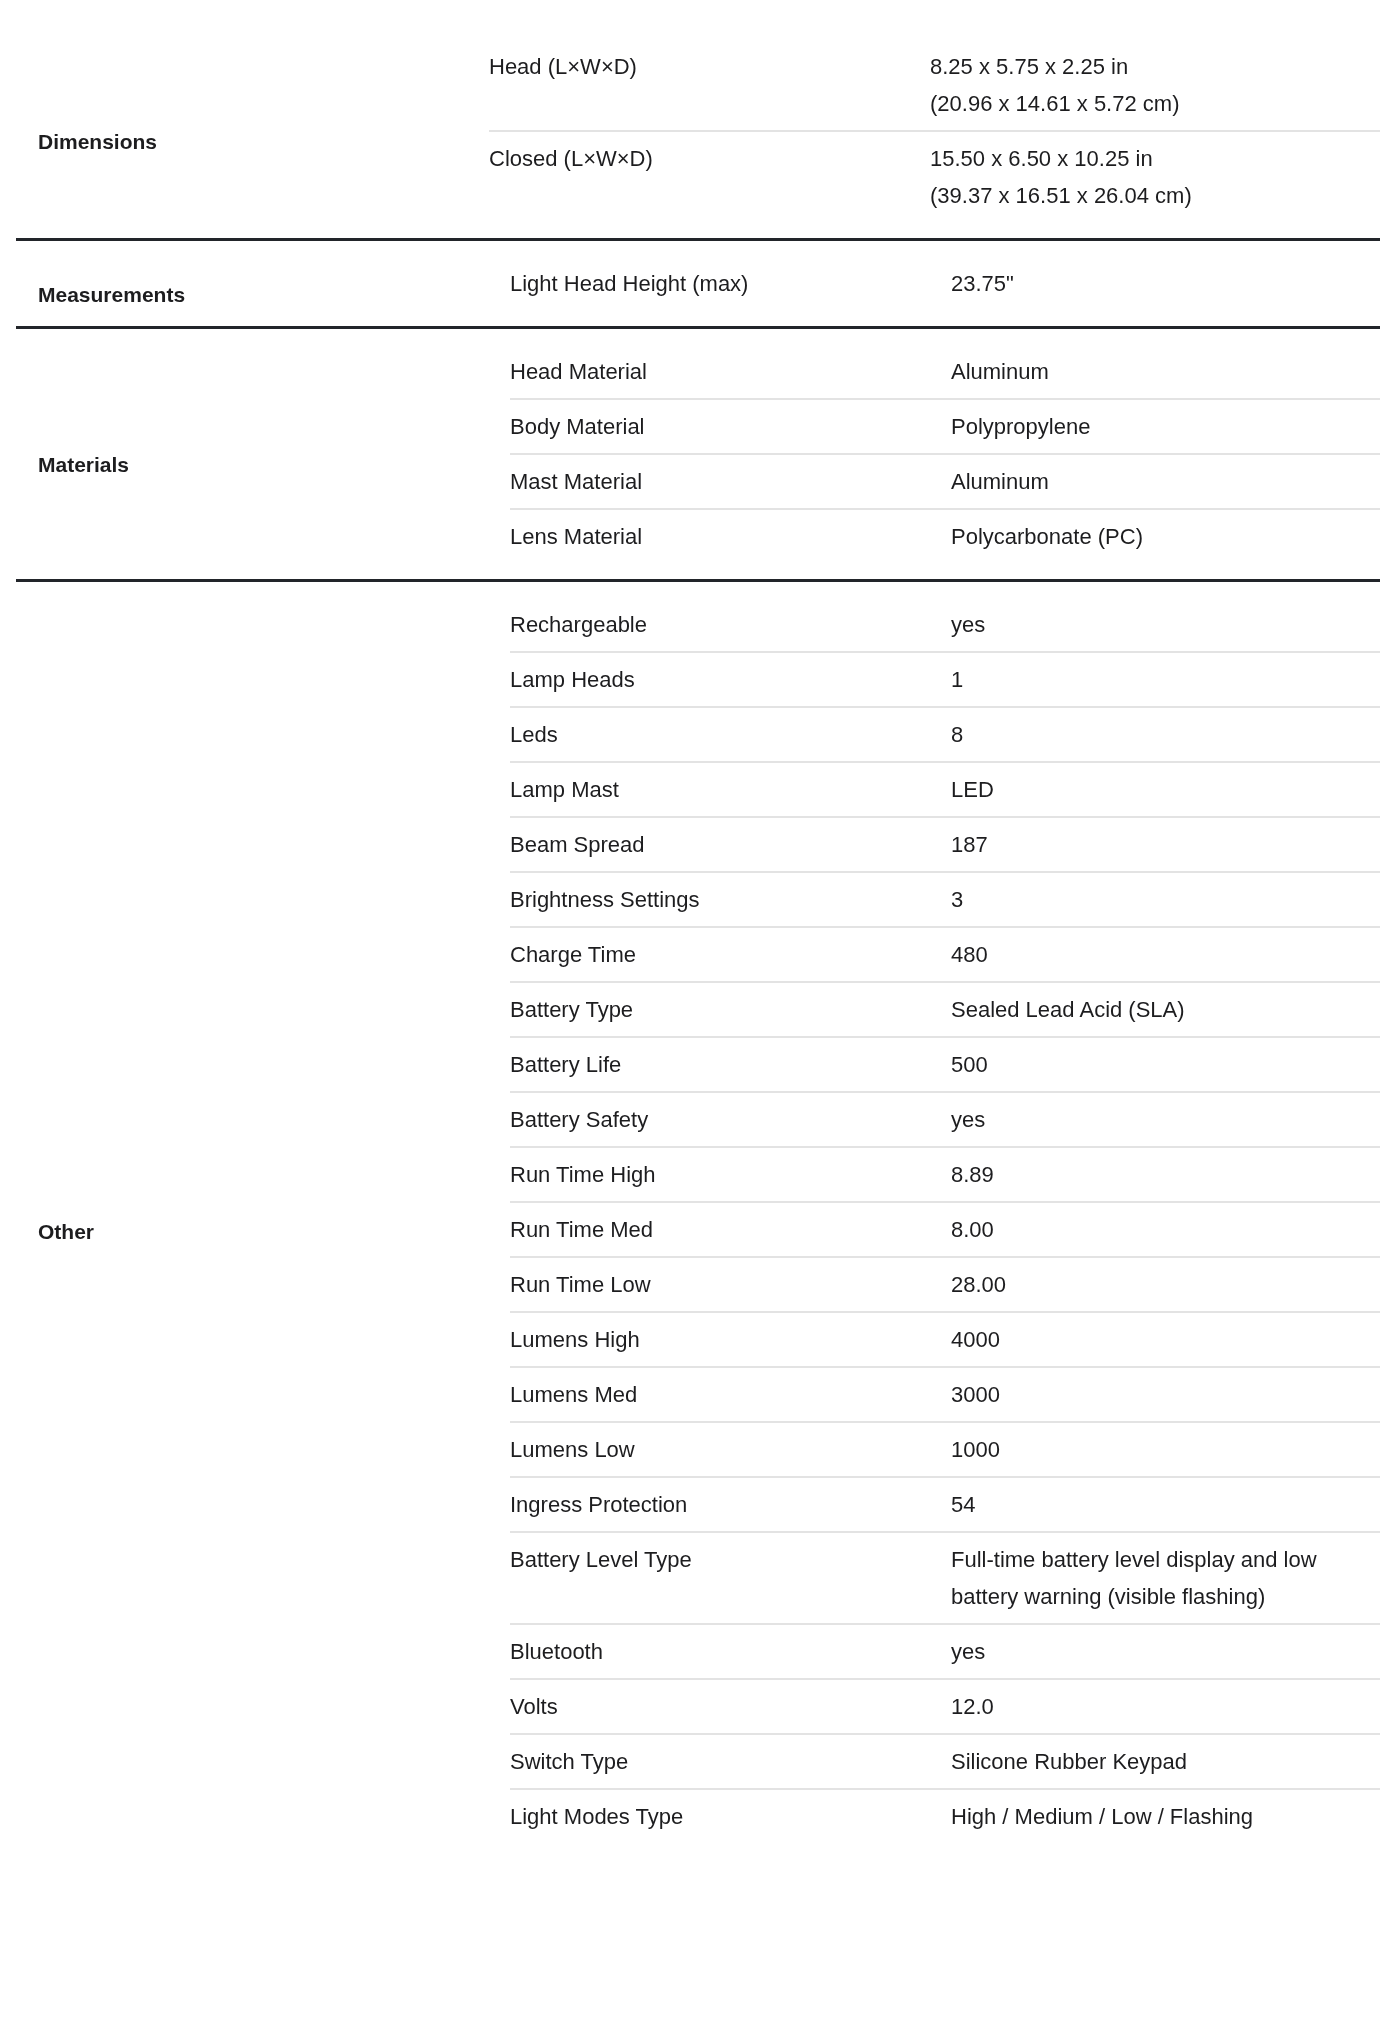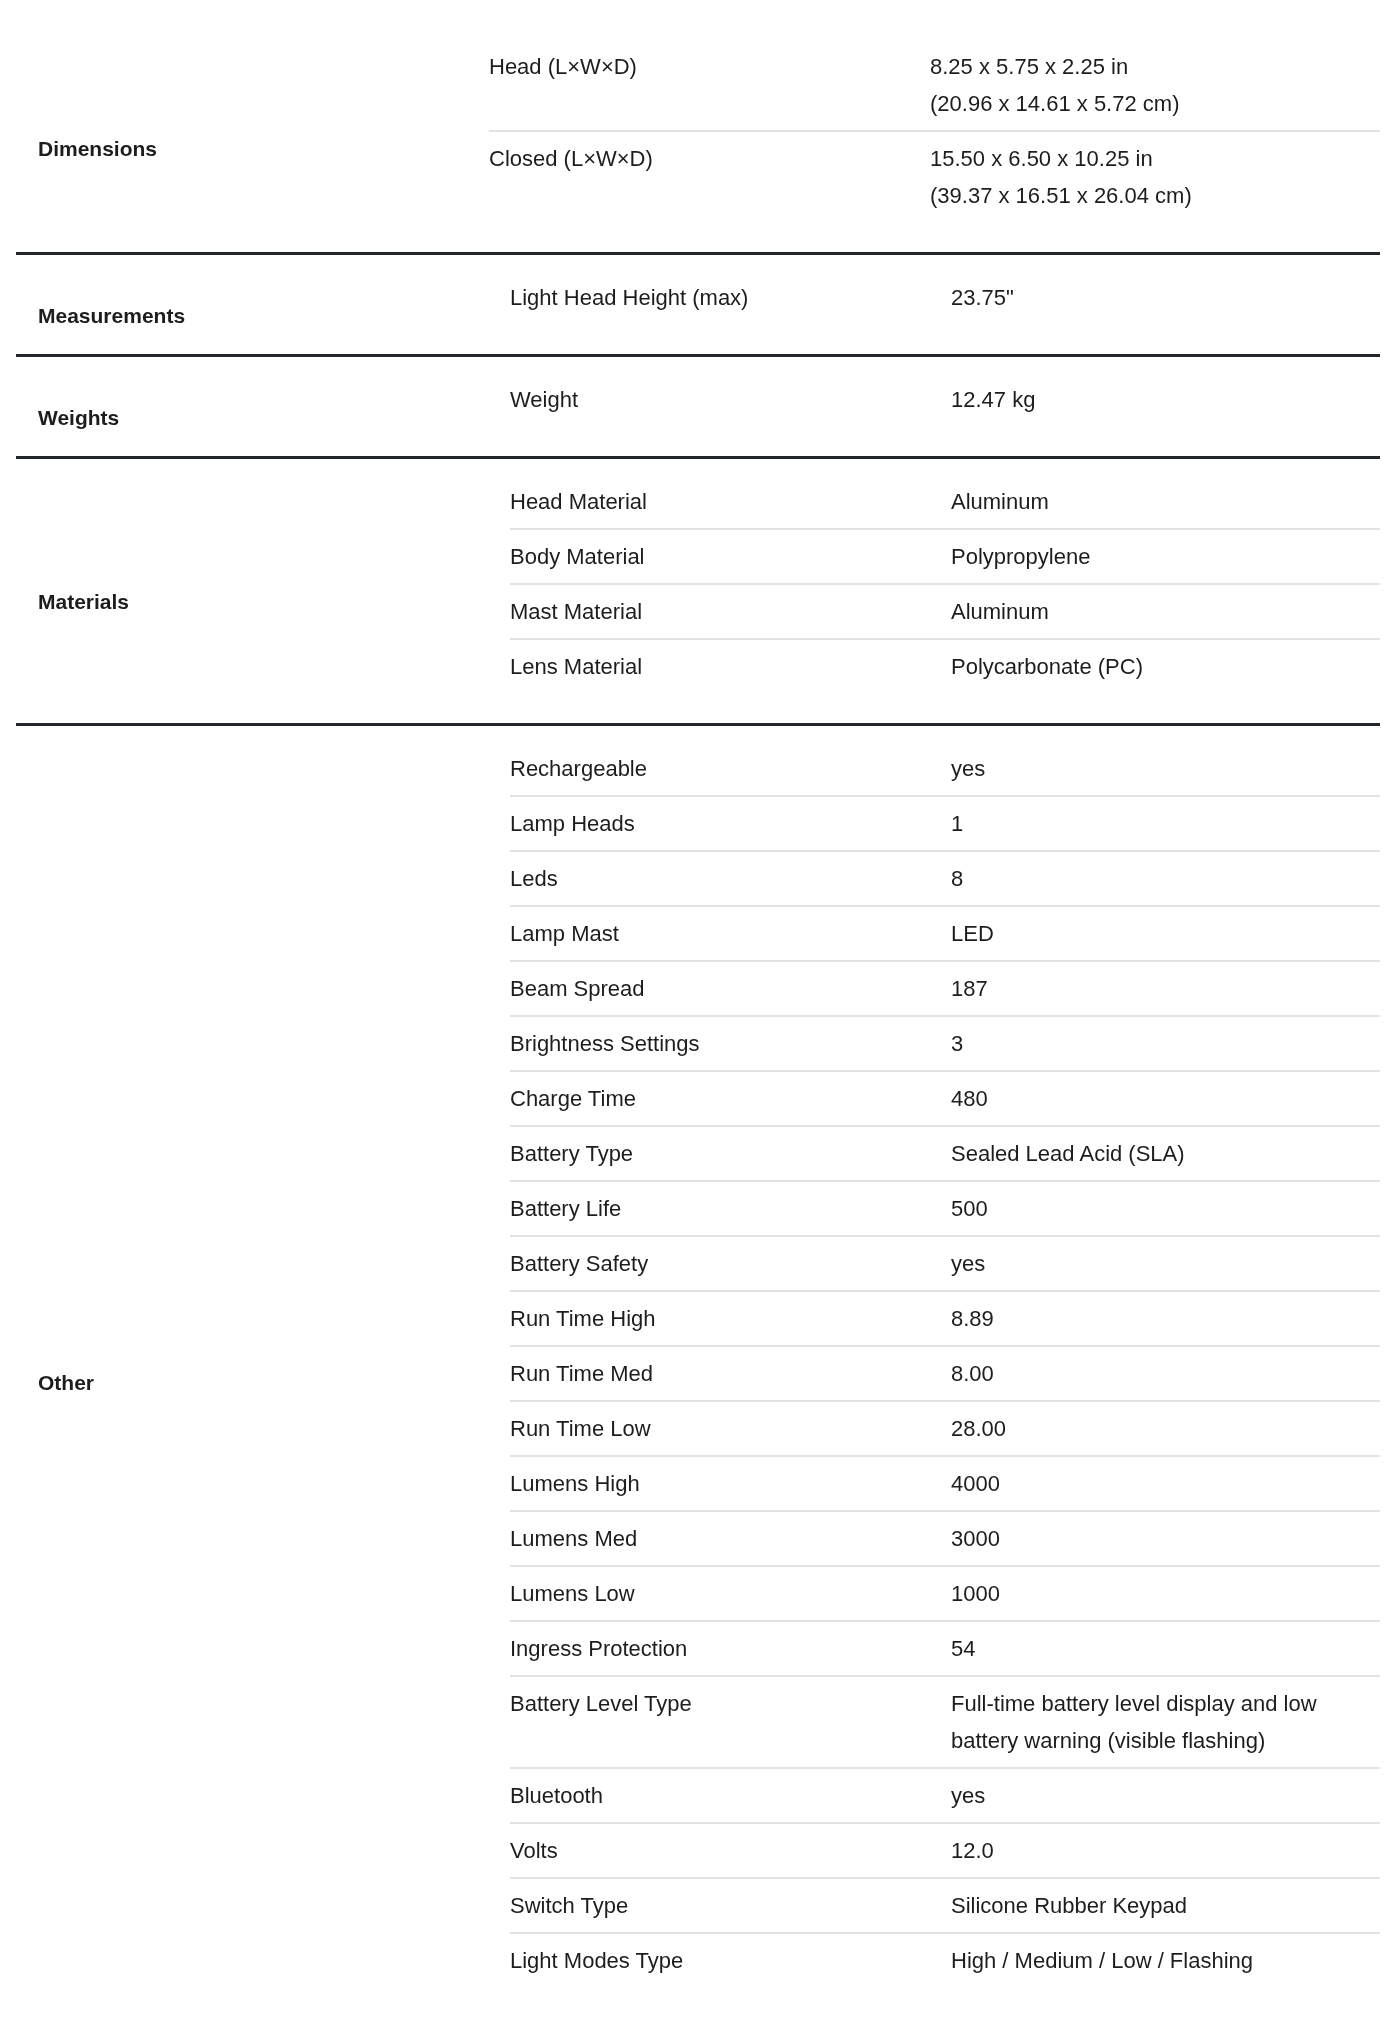--- a/index.html
+++ b/index.html
@@ -21,21 +21,21 @@
   .section { display: flex; align-items: center; }
   .section + .section { border-top: 3px solid var(--section-divider); gap: 21px; }
   .section-title {
     flex: 0 0 473px;
     width: 473px;
     padding: 22px 24px 0 22px;
     font-size: 21px;
     font-weight: bold;
     line-height: 26px;
   }
-  .rows { flex: 1 1 auto; padding: 16px 0 30px 0; }
+  .rows { flex: 1 1 auto; padding: 16px 0 16px 0; }
   .row {
     display: flex;
     align-items: flex-start;
     padding: 8px 0;
     border-bottom: 2px solid var(--row-divider);
   }
   .row:last-child { border-bottom: none; }
   .row .label {
     flex: 0 0 441px;
     width: 441px;
@@ -75,29 +75,20 @@
     <section class="section">
       <h3 class="section-title">Measurements</h3>
       <div class="rows">
     <div class="row">
       <div class="label">Light Head Height (max)</div>
       <div class="value">23.75"</div>
     </div>
   </div>
     </section>
 
-    <section class="section">
-      <h3 class="section-title">Weights</h3>
-      <div class="rows">
-    <div class="row">
-      <div class="label">Weight</div>
-      <div class="value">12.47 kg</div>
-    </div>
-  </div>
-    </section>
 
     <section class="section">
       <h3 class="section-title">Materials</h3>
       <div class="rows">
     <div class="row">
       <div class="label">Head Material</div>
       <div class="value">Aluminum</div>
     </div>
 
     <div class="row">

